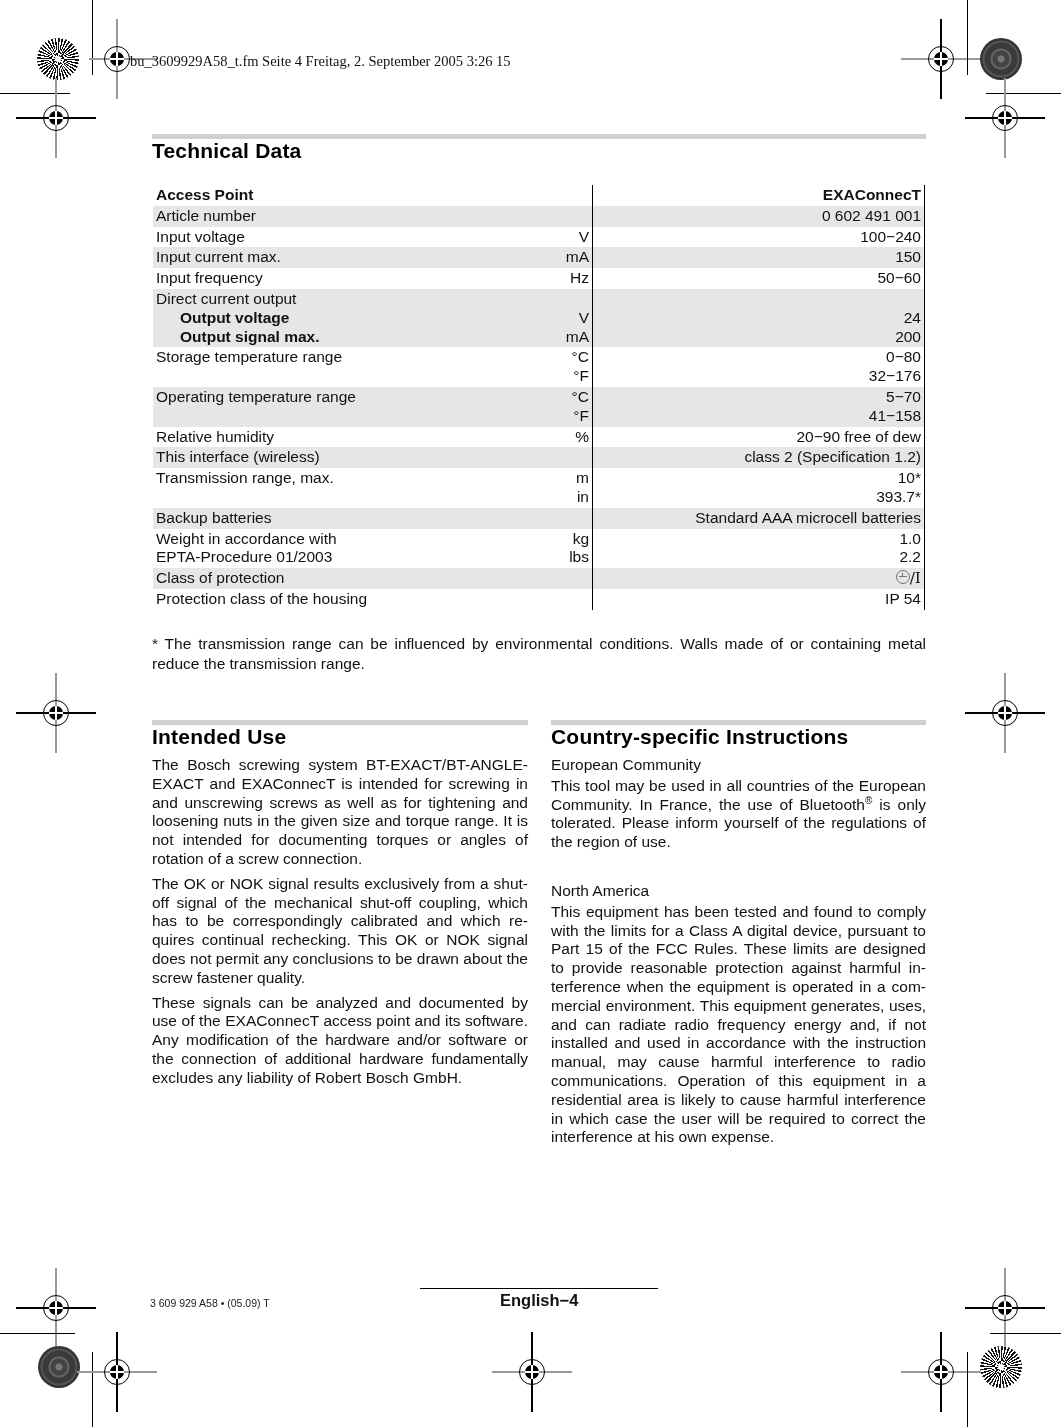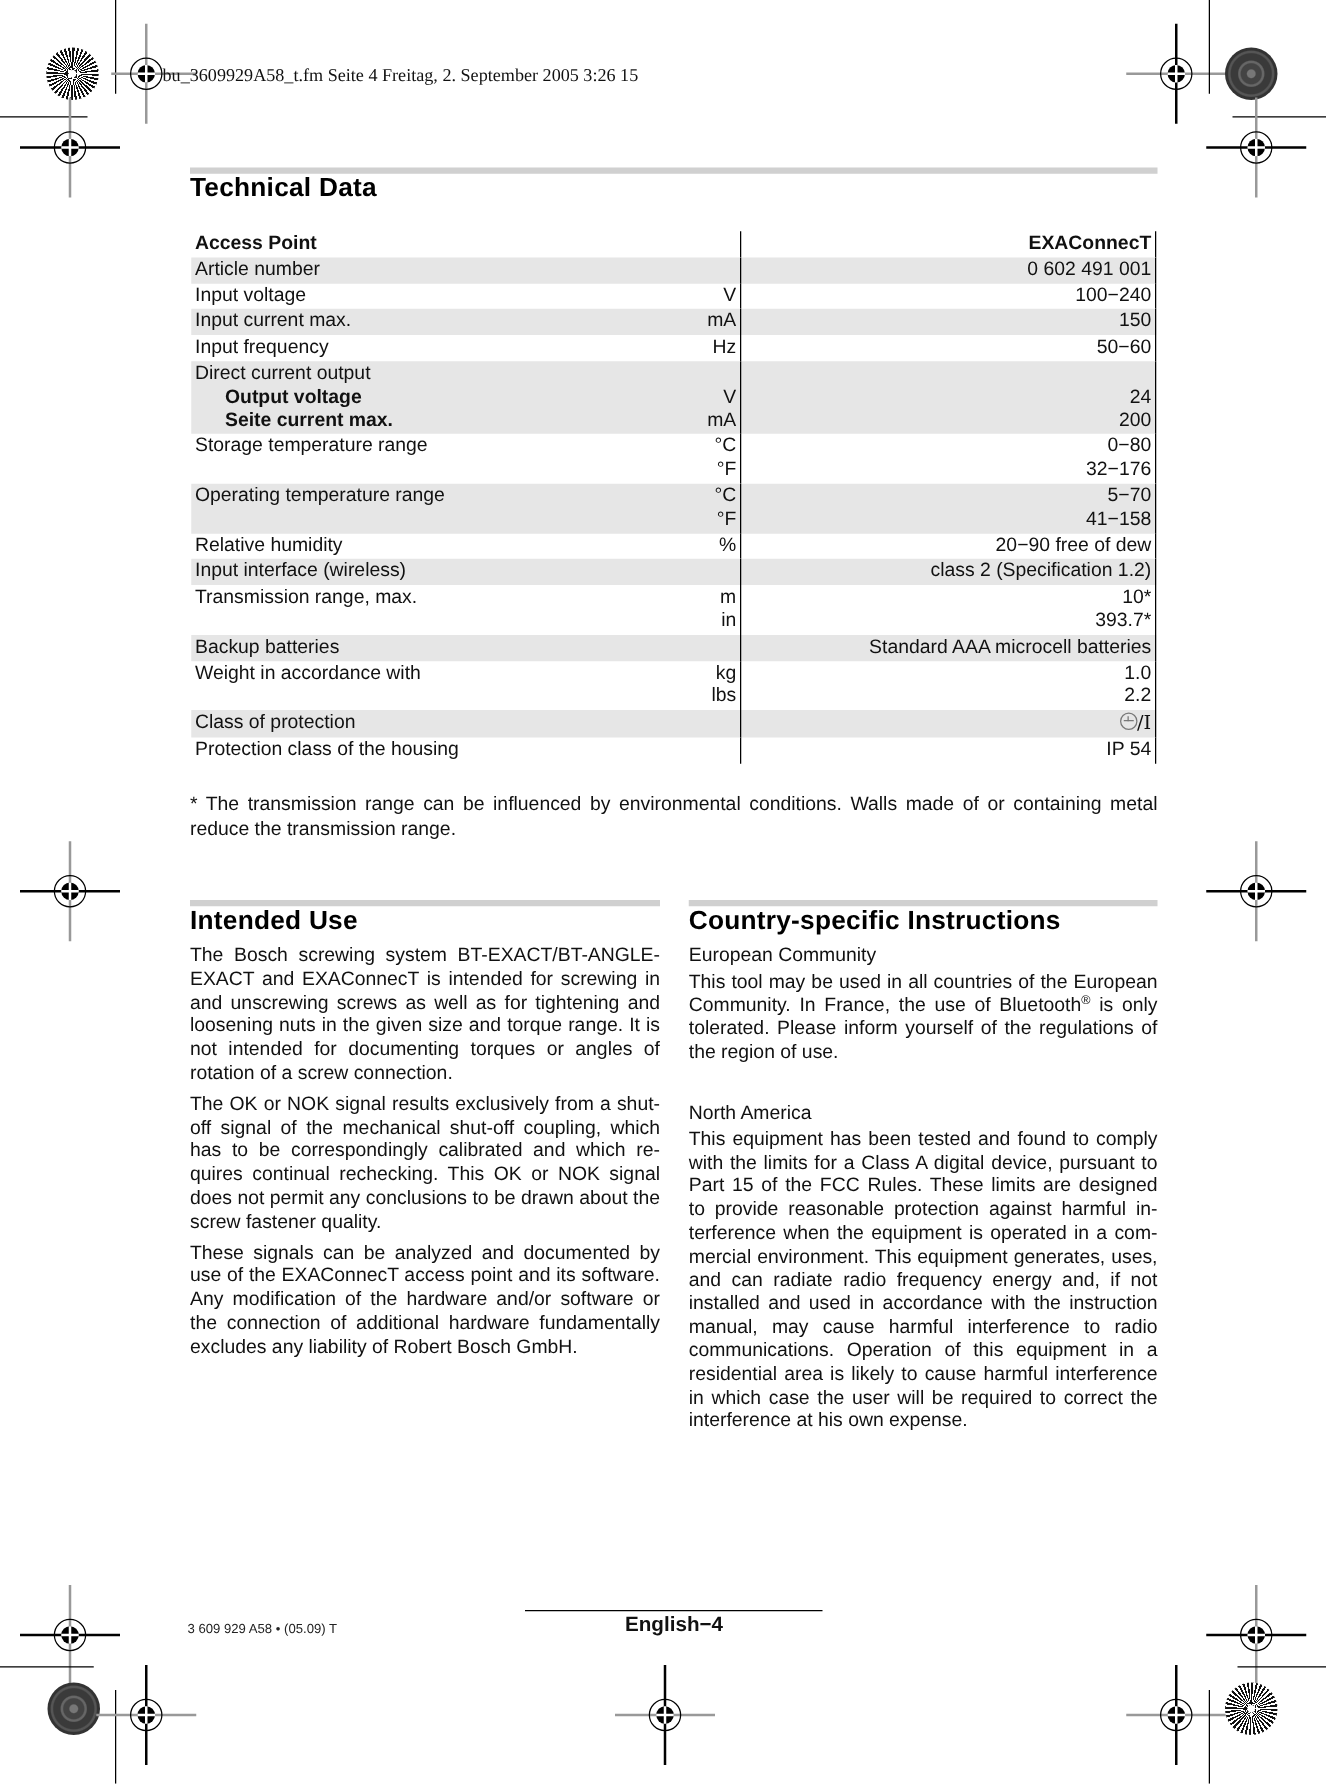--- a/index.html
+++ b/index.html
@@ -169,21 +169,21 @@
   </div>
   <div class="row">
     <div class="label">Input frequency</div>
     <div class="unit">Hz</div>
     <div class="val">50−60</div>
   </div>
   <div class="row shade">
     <div class="label">
       <span style="display:block">Direct current output</span>
       <span class="sub">Output voltage</span>
-      <span class="sub">Seite current max.</span>
+      <span class="sub">Output signal max.</span>
     </div>
     <div class="unit">
       <span style="display:block">​</span>
       <span style="display:block">V</span>
       <span style="display:block">mA</span>
     </div>
     <div class="val">
       <span style="display:block">​</span>
       <span style="display:block">24</span>
       <span style="display:block">200</span>
@@ -210,21 +210,21 @@
       <span style="display:block">5−70</span>
       <span style="display:block">41−158</span>
     </div>
   </div>
   <div class="row">
     <div class="label">Relative humidity</div>
     <div class="unit">%</div>
     <div class="val">20−90 free of dew</div>
   </div>
   <div class="row shade">
-    <div class="label">Input interface (wireless)</div>
+    <div class="label">This interface (wireless)</div>
     <div class="unit"></div>
     <div class="val">
       <span style="display:block">class 2 (Specification 1.2)</span>
     </div>
   </div>
   <div class="row">
     <div class="label">Transmission range, max.</div>
     <div class="unit">
       <span style="display:block">m</span>
       <span style="display:block">in</span>
@@ -235,20 +235,21 @@
     </div>
   </div>
   <div class="row shade">
     <div class="label">Backup batteries</div>
     <div class="unit"></div>
     <div class="val">Standard AAA microcell batteries</div>
   </div>
   <div class="row">
     <div class="label">
       <span style="display:block">Weight in accordance with</span>
+      <span style="display:block">EPTA-Procedure 01/2003</span>
     </div>
     <div class="unit">
       <span style="display:block">kg</span>
       <span style="display:block">lbs</span>
     </div>
     <div class="val">
       <span style="display:block">1.0</span>
       <span style="display:block">2.2</span>
     </div>
   </div>

